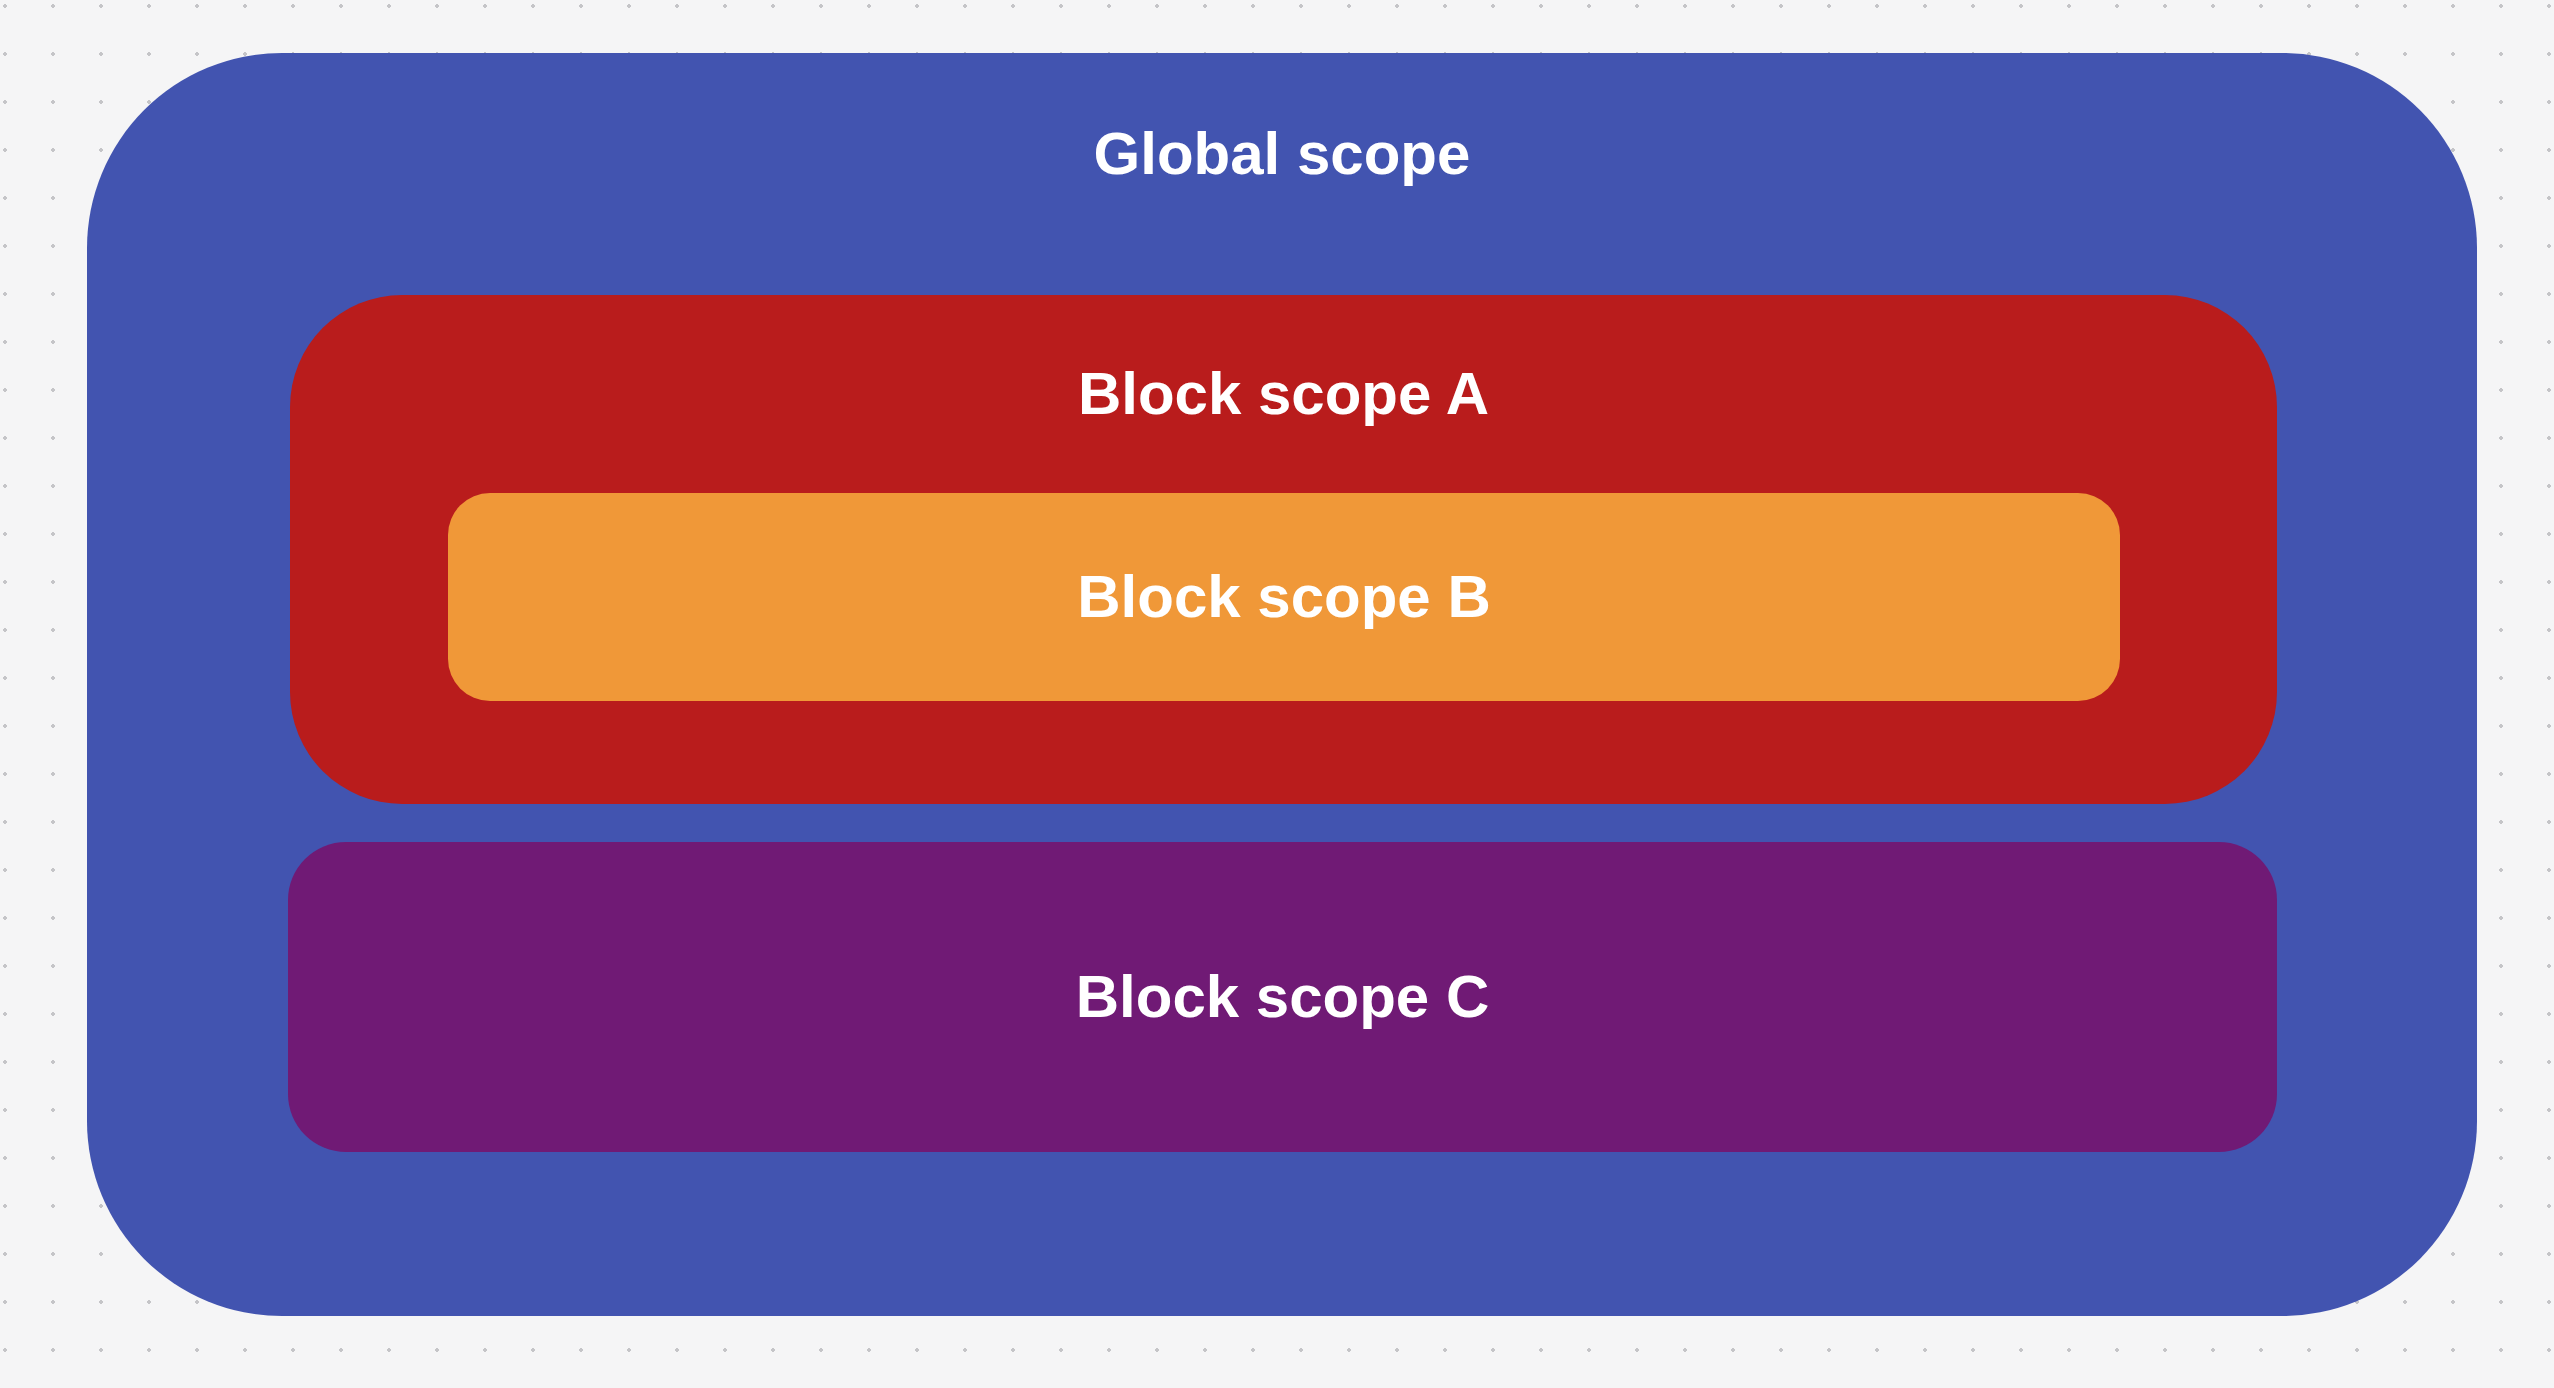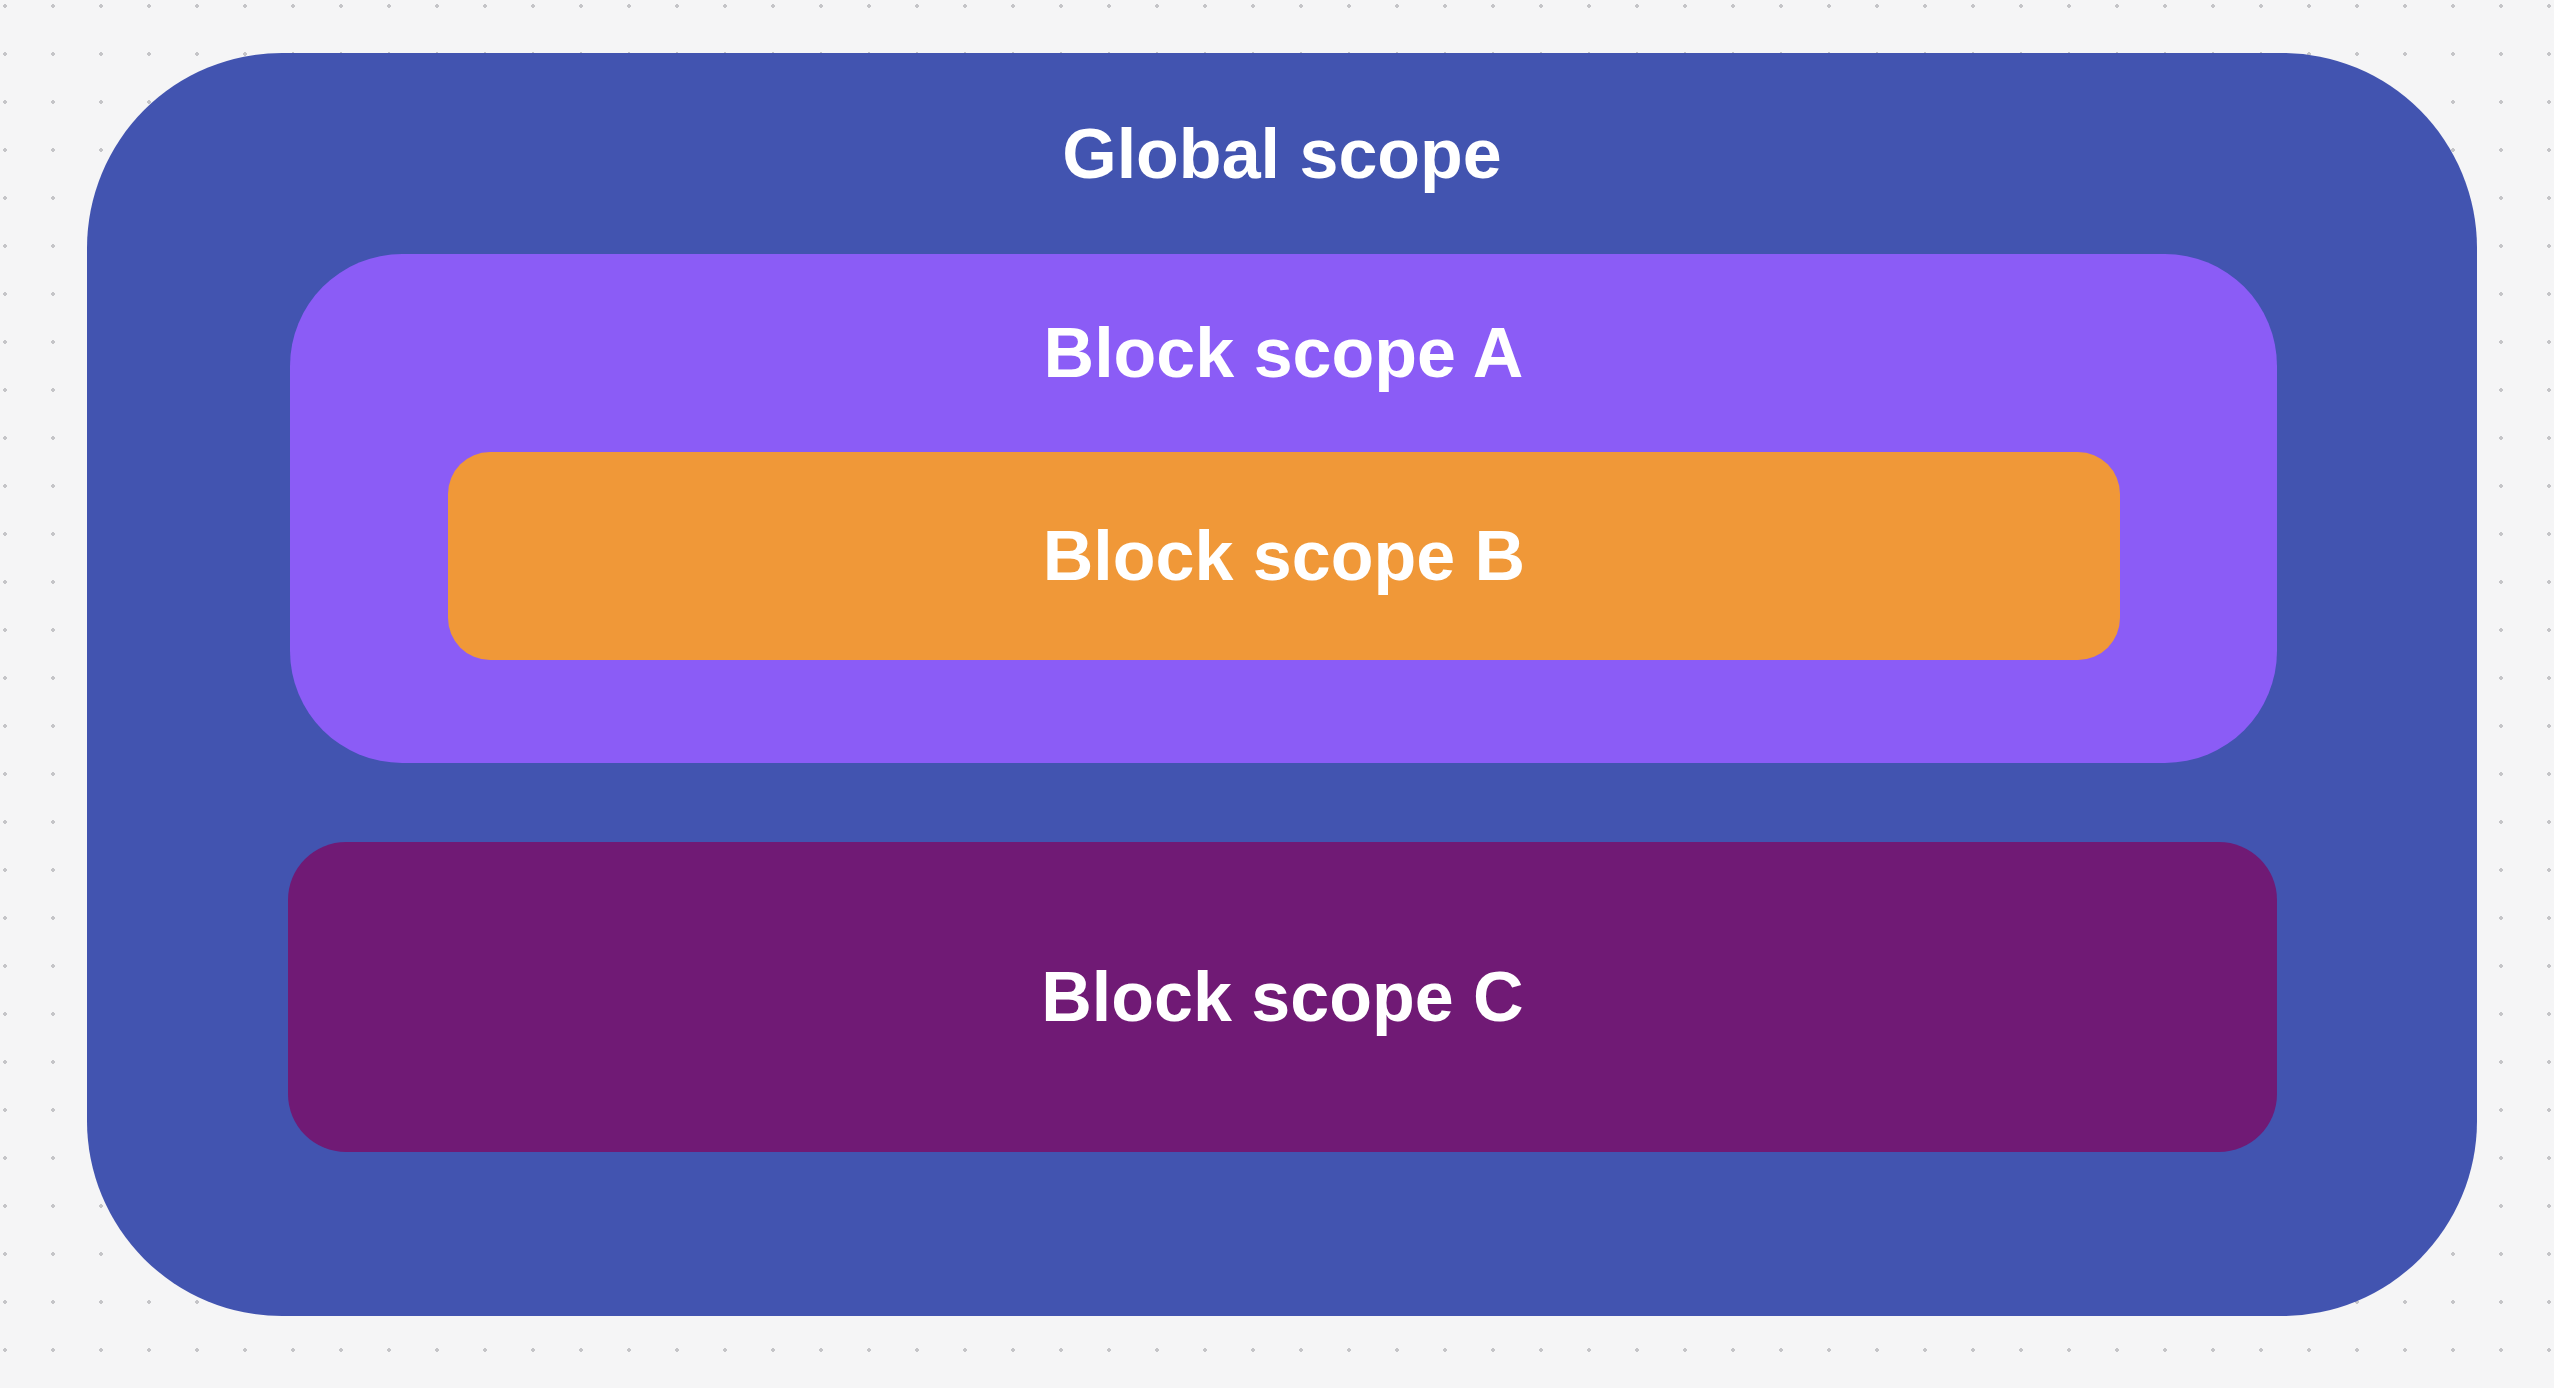--- a/index.html
+++ b/index.html
@@ -70,39 +70,39 @@
     top: 789px;
     width: 1989px;
     height: 310px;
     border-radius: 58px;
     display: flex;
     align-items: center;
     justify-content: center;
   }
   .scope-label {
     color: var(--label-color, #FFFFFF);
-    font-size: 70px;
+    font-size: 60px;
     font-weight: 700;
     line-height: 1;
     white-space: nowrap;
     text-align: right;
   }
 </style>
 </head>
 <body>
 
 <div class="canvas" style="--bg-color: #F5F5F6; --dot-color: #C5C5C8;">
 
   <div class="scope-box global-box" style="background-color: rgb(66, 84, 176);">
 
     <div class="global-title-zone">
       <span class="scope-label" style="--label-color: #FFFFFF;">Global scope</span>
     </div>
 
-    <div class="scope-box block-a" style="background-color: #8b5cf6;">
+    <div class="scope-box block-a" style="background-color: #b91c1c; margin-top: 41px;">
 
       <div class="a-title-zone">
         <span class="scope-label" style="--label-color: #FFFFFF;">Block scope A</span>
       </div>
 
       <div class="scope-box block-b" style="background-color: rgb(240, 152, 56);">
         <span class="scope-label" style="--label-color: #FFFFFF;">Block scope B</span>
       </div>
 
     </div>

